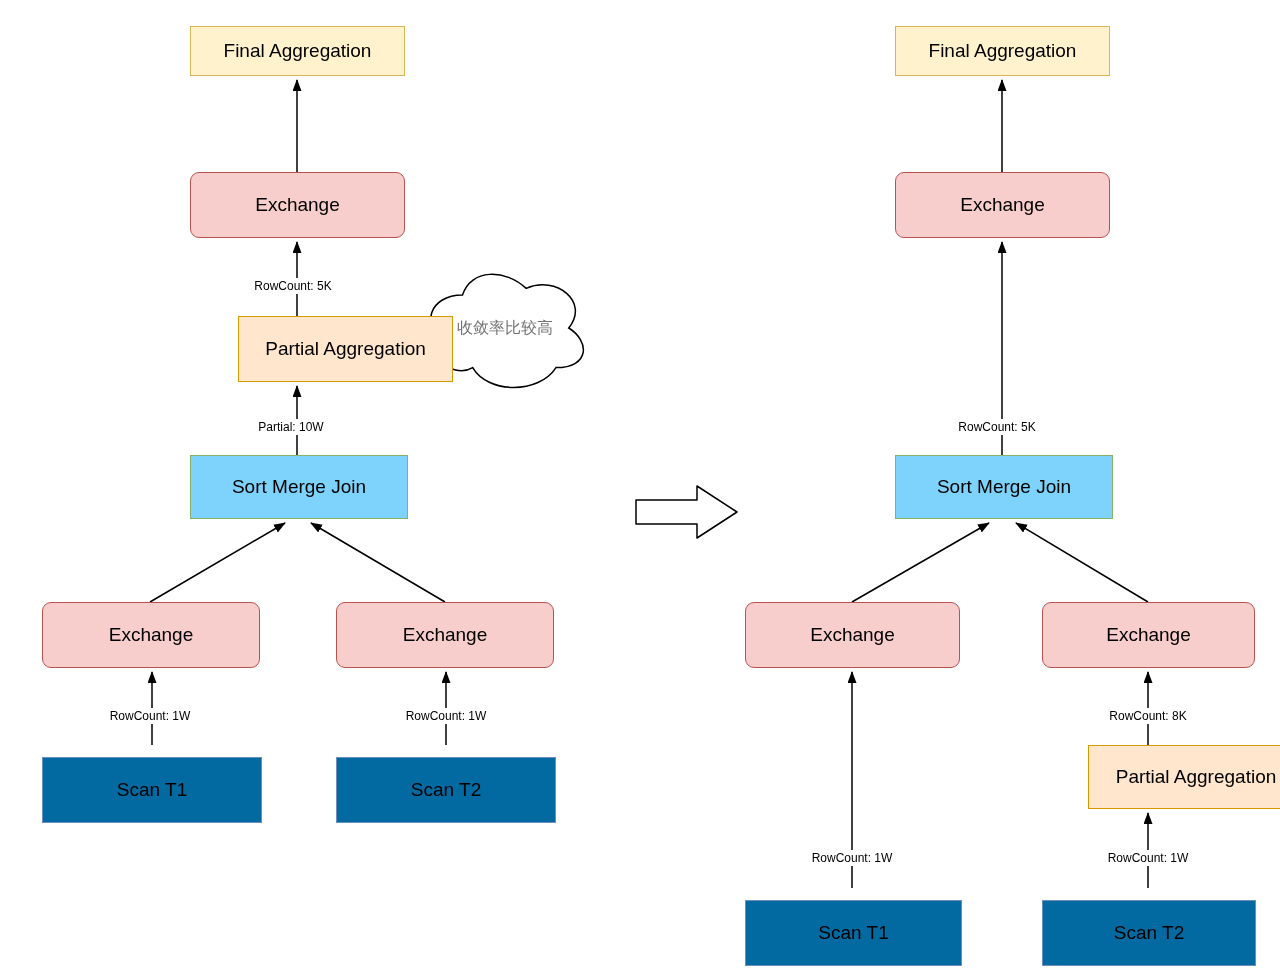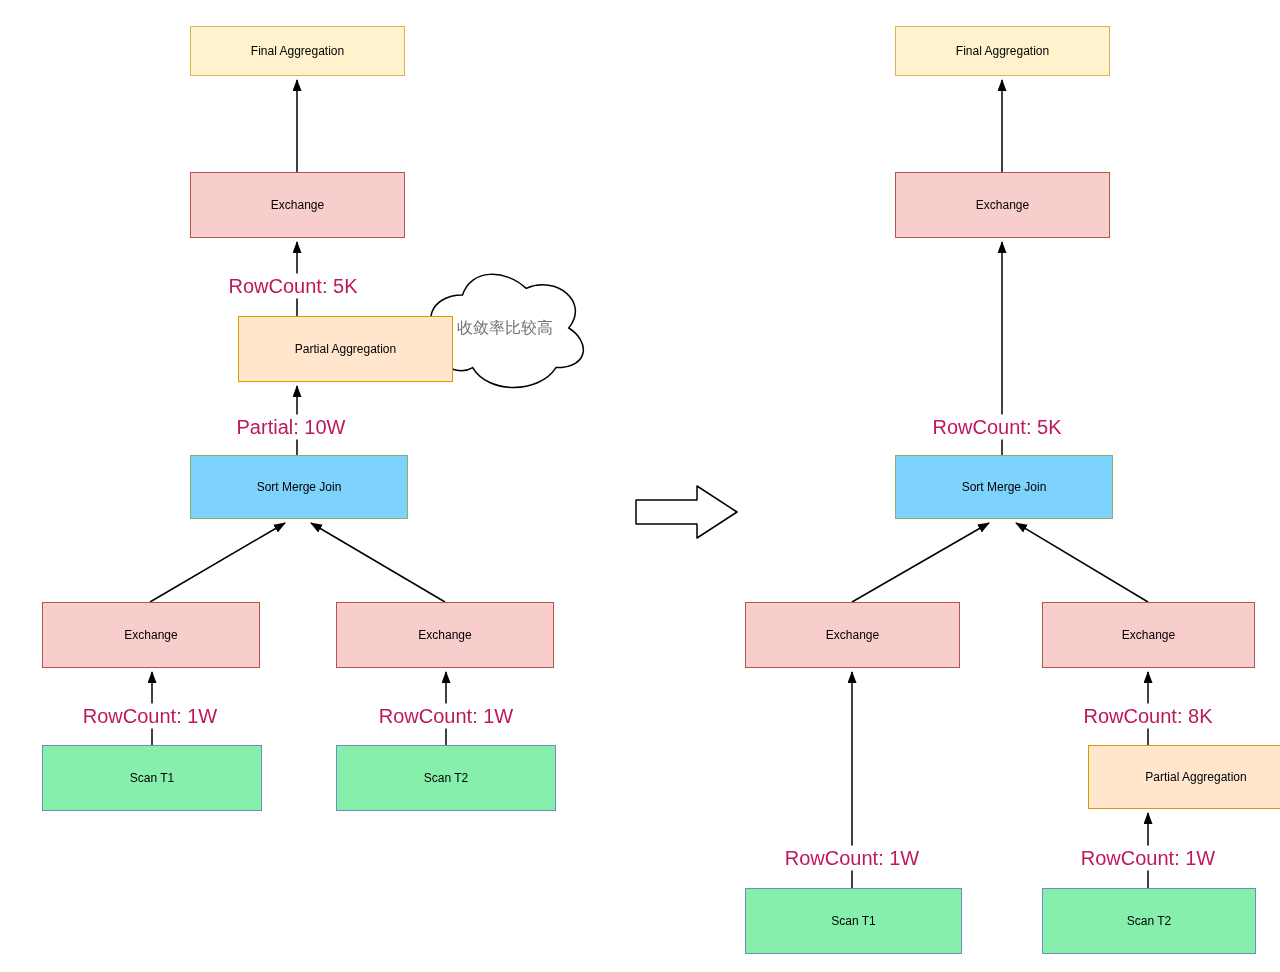--- a/index.html
+++ b/index.html
@@ -1,27 +1,27 @@
 <!DOCTYPE html>
 <html><head>
 <meta charset="utf-8">
 <style>
   html,body{margin:0;padding:0;background:#ffffff;}
   #canvas{position:relative;width:1280px;height:972px;background:#ffffff;overflow:hidden;
           font-family:"Liberation Sans",sans-serif;}
   #edges{position:absolute;left:0;top:0;width:1280px;height:972px;}
   .node{position:absolute;box-sizing:border-box;display:flex;align-items:center;justify-content:center;
-        border:1.5px solid #000;font-size:12px;color:#000;text-align:center;line-height:1.2;}
+        border:1.5px solid #000;font-size:19px;color:#000;text-align:center;line-height:1.2;}
   .yellow{background:#fff2cc;border-color:#d6b656;}
-  .red{background:#f8cecc;border-color:#b85450;}
+  .red{background:#f8cecc;border-color:#b85450;border-radius:9px;}
   .orange{background:#ffe6cc;border-color:#d79b00;margin-left:48px;}
   .green{background:#7dd3fc;border-color:#82b366;}
-  .blue{background:#86efac;border-color:#6c8ebf;}
+  .blue{background:#0369a1;border-color:#6c8ebf;margin-top:12px;}
   .edge-label{position:absolute;transform:translate(-50%,-50%);background:#ffffff;padding:1px 3px;
-              font-size:20px;color:#be185d;white-space:nowrap;}
+              font-size:12px;color:#000000;white-space:nowrap;}
   .cloud-text{position:absolute;transform:translate(-50%,-50%);font-size:16px;color:#737373;white-space:nowrap;}
 </style>
 </head>
 <body>
 
 <div id="canvas">
 
   <svg id="edges" width="1280" height="972" viewBox="0 0 1280 972" xmlns="http://www.w3.org/2000/svg">
     <defs>
       <marker id="ah" markerUnits="userSpaceOnUse" markerWidth="14" markerHeight="10" refX="11" refY="4.5" orient="auto">

